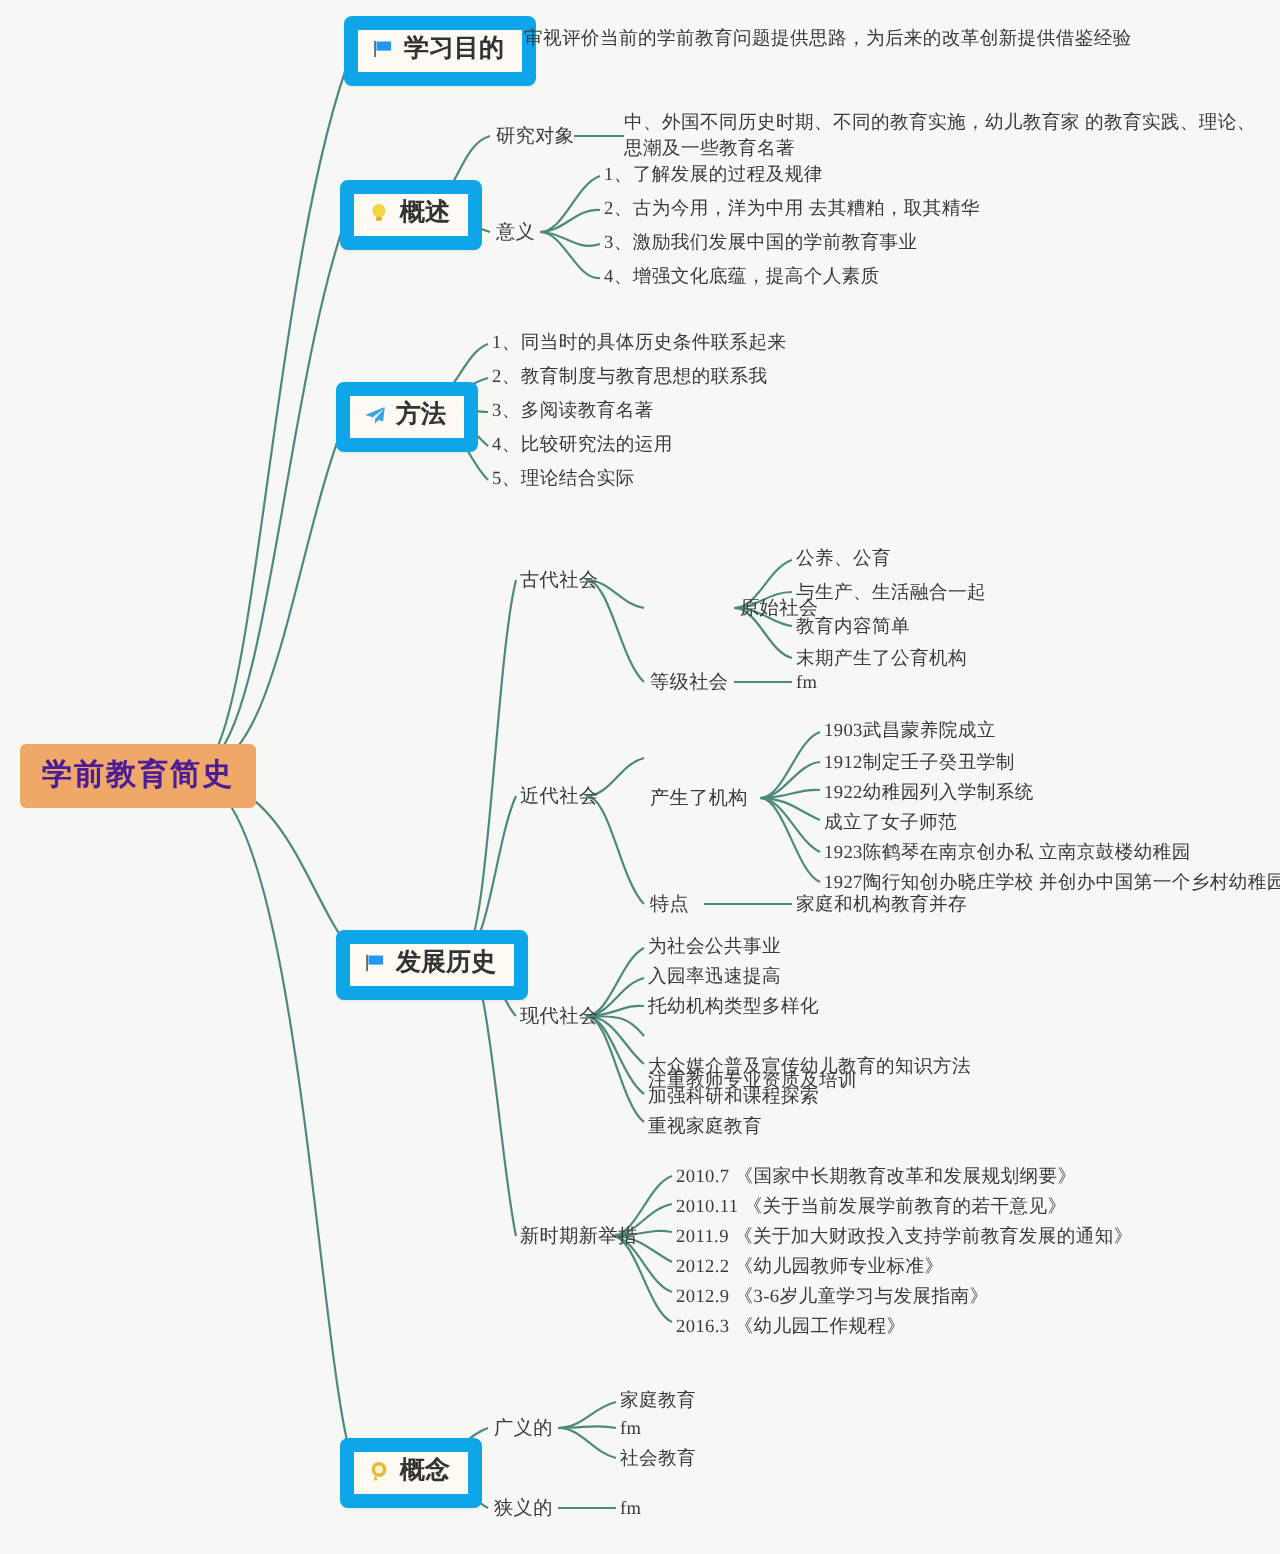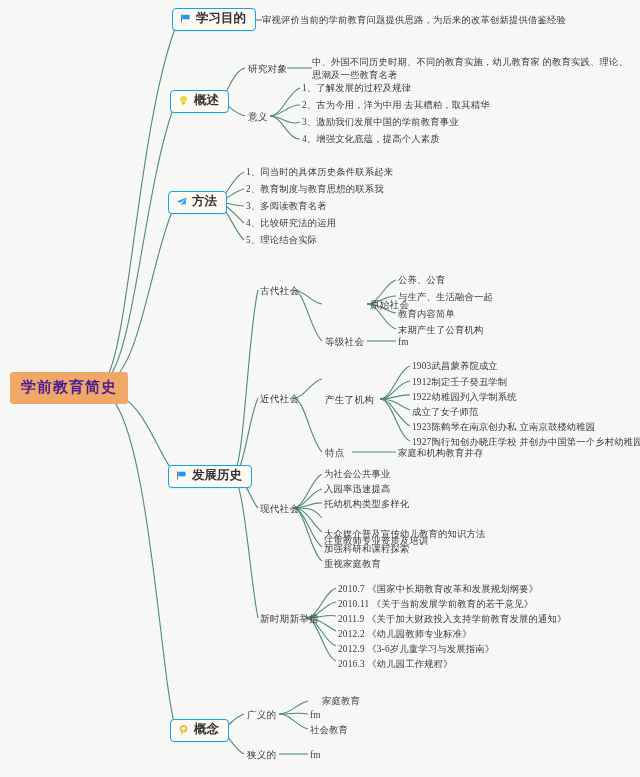--- a/index.html
+++ b/index.html
@@ -24,21 +24,21 @@
     font-weight:bold;
     font-size:15px;
     padding:6px 11px 7px 11px;
     border-radius:3px;
     letter-spacing:1px;
     font-family:"Liberation Sans","DejaVu Sans",sans-serif;
   }
 
   .branch{
     background:#fdfaf4;
-    border:1px solid #0ea5e9;
+    border:7px solid #0ea5e9;
     border-radius:4px;
     padding:3px 9px 4px 6px;
     font-size:12.5px;
     font-weight:bold;
     color:#333;
     display:flex;
     align-items:center;
     gap:4px;
     font-family:"Liberation Sans","DejaVu Sans",sans-serif;
     box-shadow:0 1px 1px rgba(0,0,0,.05);
@@ -234,19 +234,19 @@
     <span class="ico">
       <svg viewBox="0 0 16 16" width="13" height="13">
           <circle cx="8" cy="7" r="4.6" fill="#e8b93a"></circle>
           <circle cx="8" cy="7" r="2.4" fill="#fdf3cf"></circle>
           <path d="M5.6 10.8 L4.4 14.4 L6.3 13.3 L8 14.4 Z" fill="#e8b93a"></path>
         </svg>
     </span>
     <span class="lbl">概念</span>
   </div>
   <div class="node leaf mid" style="left:247px;top:708px;">广义的</div>
-  <div class="node leaf" style="left:310px;top:695px;margin-left:12px;">家庭教育</div>
+  <div class="node leaf" style="left:310px;top:695px;">家庭教育</div>
   <div class="node leaf" style="left:310px;top:709px;">fm</div>
   <div class="node leaf" style="left:310px;top:724px;">社会教育</div>
   <div class="node leaf mid" style="left:247px;top:748px;">狭义的</div>
   <div class="node leaf" style="left:310px;top:749px;">fm</div>
 
 </div>
 
 </body></html>

